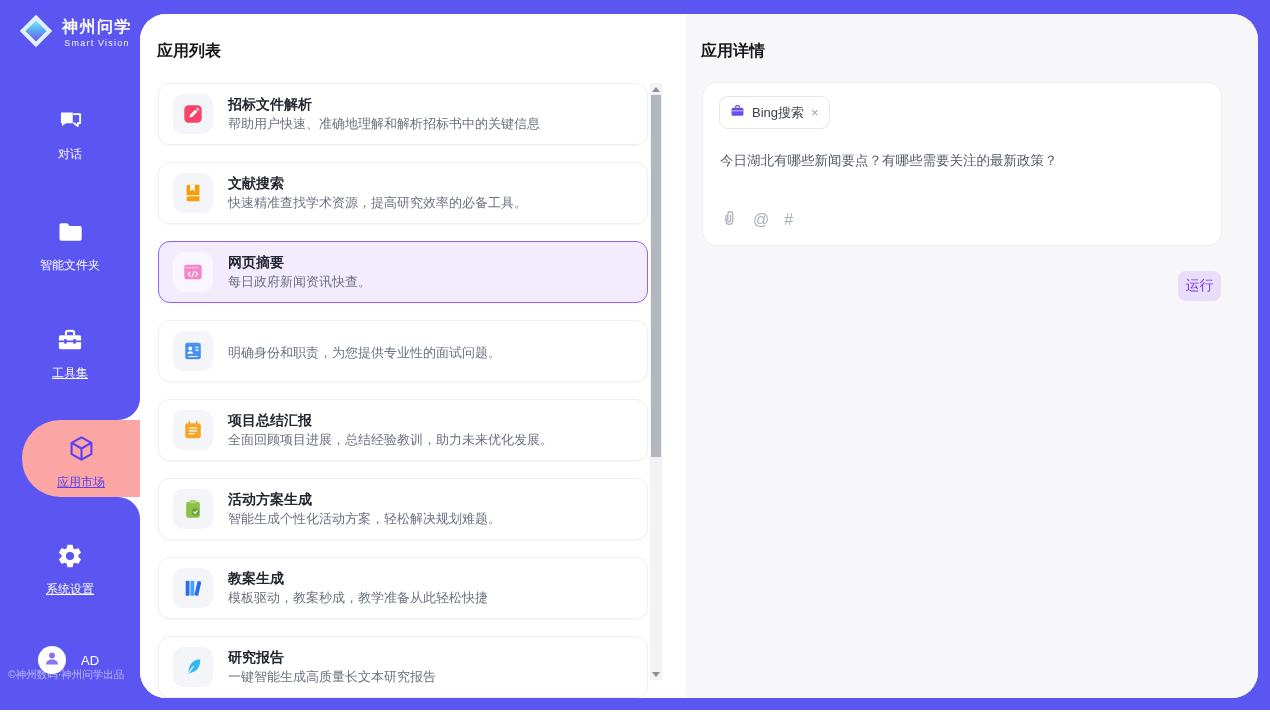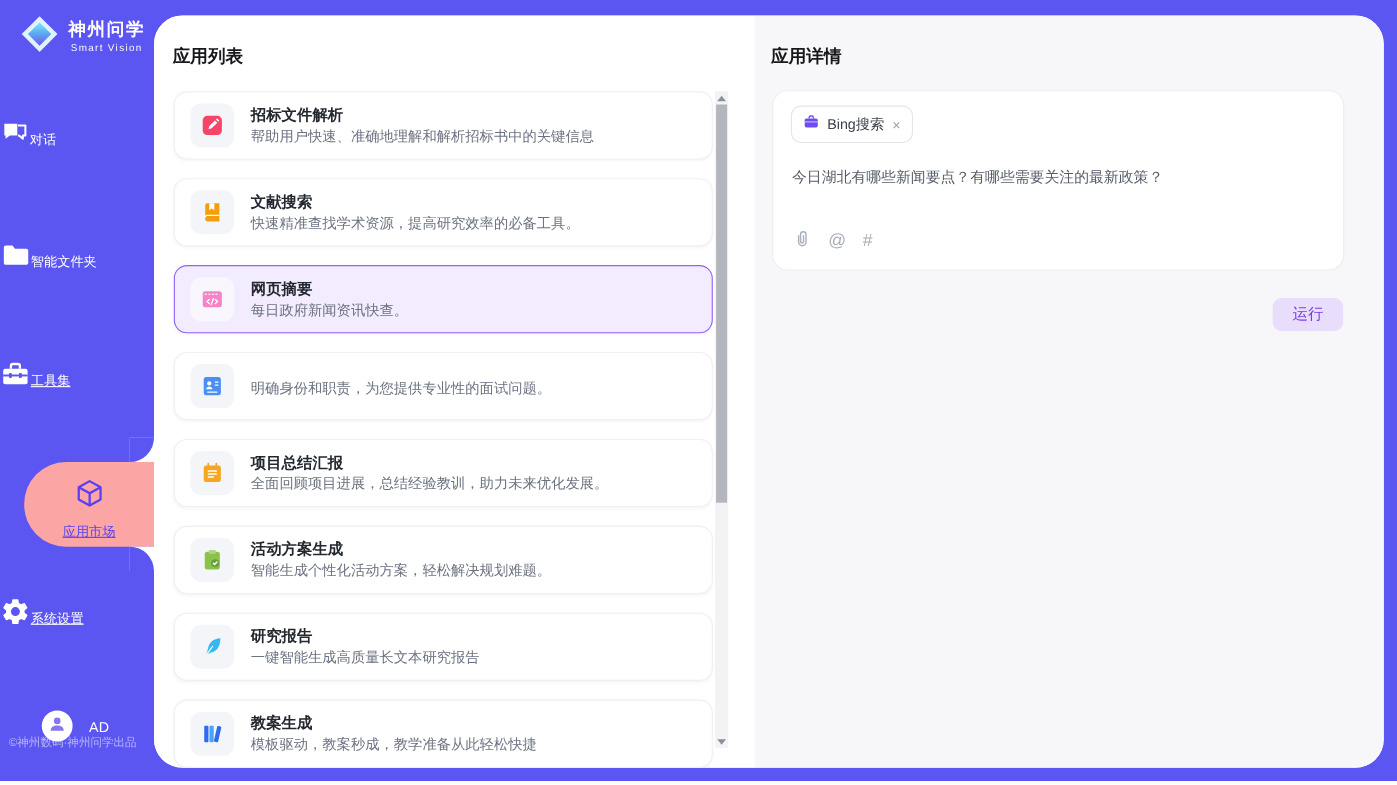--- a/index.html
+++ b/index.html
@@ -8,21 +8,21 @@
 
   .frame { position:absolute; left:0; top:0; width:1270px; height:710px; background:#5b55f1; }
 
   
   .sidebar { position:absolute; left:0; top:0; width:140px; height:710px; }
   .logo { position:absolute; left:16px; top:11px; display:flex; align-items:center; }
   .logo-text { margin-left:6px; color:#fff; }
   .logo-name { font-size:16px; font-weight:bold; letter-spacing:1.5px; line-height:1.1; }
   .logo-sub { font-size:9px; letter-spacing:1.2px; margin-top:2px; opacity:.95;text-align:center; }
 
-  .nav-item { position:absolute; width:140px; display:flex; flex-direction:row; align-items:center; color:#fff; cursor:pointer; }
+  .nav-item { position:absolute; width:140px; display:flex; flex-direction:column; align-items:center; color:#fff; cursor:pointer; }
   .nav-label { font-size:12px; margin-top:7px; }
   .nav-label.underlined { text-decoration:underline; }
 
   .active-blob { position:absolute; left:22px; top:420px; width:118px; height:77px; background:#fca5a5; border-radius:38px 0 0 38px; }
   .blob-curve { position:absolute; right:0; width:22px; height:22px; background:#fff; }
   .blob-curve.top { top:-22px; }
   .blob-curve.top::after { content:""; position:absolute; inset:0; background:#5b55f1; border-bottom-right-radius:22px; }
   .blob-curve.bot { bottom:-22px; }
   .blob-curve.bot::after { content:""; position:absolute; inset:0; background:#5b55f1; border-top-right-radius:22px; }
   .active-inner { position:absolute; inset:0; display:flex; flex-direction:column; align-items:center; padding-top:14px; cursor:pointer; }
@@ -60,21 +60,21 @@
   .sb-thumb { position:absolute; left:1px; top:12px; width:10px; height:362px; background:#b3b7bd; cursor:pointer; }
 
   
   .detail-card { position:absolute; left:16px; top:68px; width:520px; height:164px; background:#fff; border:1px solid #ebedf1; border-radius:14px; }
   .tool-pill { position:absolute; left:16px; top:13px; display:inline-flex; align-items:center; border:1px solid #e3e5ea; border-radius:9px; padding:6px 10px; background:#fff; cursor:pointer; }
   .pill-label { font-size:13px; color:#3c414b; margin-left:7px; }
   .pill-close { font-size:13px; color:#9aa1ab; margin-left:7px; cursor:pointer; }
   .query-text { position:absolute; left:17px; top:69px; font-size:13.5px; color:#565c67; width:480px; line-height:1.4; }
   .composer { position:absolute; left:17px; bottom:14px; display:flex; align-items:center; gap:15px; }
   .composer .sym { color:#a9afb9; font-size:16px; cursor:pointer; line-height:1; }
-  .run-btn { position:absolute; right:37px; top:257px; width:64px; height:30px; background:#e9ddfc; color:#7c3aed; font-size:14px; border:none; border-radius:8px; display:flex; align-items:center; justify-content:center; cursor:pointer; }
+  .run-btn { position:absolute; right:37px; top:257px; width:43px; height:30px; background:#e9ddfc; color:#7c3aed; font-size:14px; border:none; border-radius:8px; display:flex; align-items:center; justify-content:center; cursor:pointer; }
 
   .page-bottom { position:absolute; left:0; bottom:0; width:1270px; height:4px; background:#fff; }
 </style>
 </head>
 <body>
 
 <div class="frame"></div>
 
 <div class="sidebar">
 
@@ -256,41 +256,41 @@
         </span>
         <span>
           <div class="app-name">活动方案生成</div>
           <div class="app-desc">智能生成个性化活动方案，轻松解决规划难题。</div>
         </span>
       </div>
 
       <div class="card">
         <span class="app-icon">
           <svg width="22" height="22" viewBox="0 0 24 24">
-            <path d="M20 3.5c-7 .3-11.2 4.2-12.4 10.6l-1.4 5.4 5-1.8C17 16.3 20 11 20 3.5z" fill="#35b9f3"></path>
-            <path d="M6.8 19l5.7-7.8" stroke="#fff" stroke-width="1.2" fill="none"></path>
-          </svg>
-        </span>
-        <span>
-          <div class="app-name">研究报告</div>
-          <div class="app-desc">一键智能生成高质量长文本研究报告</div>
-        </span>
-      </div>
-
-      <div class="card">
-        <span class="app-icon">
-          <svg width="22" height="22" viewBox="0 0 24 24">
             <rect x="4" y="4" width="4.2" height="16.5" rx="1" fill="#2f6bf0"></rect>
             <rect x="9.2" y="4" width="4.2" height="16.5" rx="1" fill="#4aa3f5"></rect>
             <rect x="15.2" y="4.5" width="4.2" height="16" rx="1" transform="rotate(13 17.3 12.5)" fill="#2f6bf0"></rect>
           </svg>
         </span>
         <span>
           <div class="app-name">教案生成</div>
           <div class="app-desc">模板驱动，教案秒成，教学准备从此轻松快捷</div>
+        </span>
+      </div>
+
+      <div class="card">
+        <span class="app-icon">
+          <svg width="22" height="22" viewBox="0 0 24 24">
+            <path d="M20 3.5c-7 .3-11.2 4.2-12.4 10.6l-1.4 5.4 5-1.8C17 16.3 20 11 20 3.5z" fill="#35b9f3"></path>
+            <path d="M6.8 19l5.7-7.8" stroke="#fff" stroke-width="1.2" fill="none"></path>
+          </svg>
+        </span>
+        <span>
+          <div class="app-name">研究报告</div>
+          <div class="app-desc">一键智能生成高质量长文本研究报告</div>
         </span>
       </div>
 
     </div>
 
     <div class="scrollbar">
       <div class="sb-arrow up">
           <div class="tri-up"></div>
         </div>
       <div class="sb-thumb"></div>

